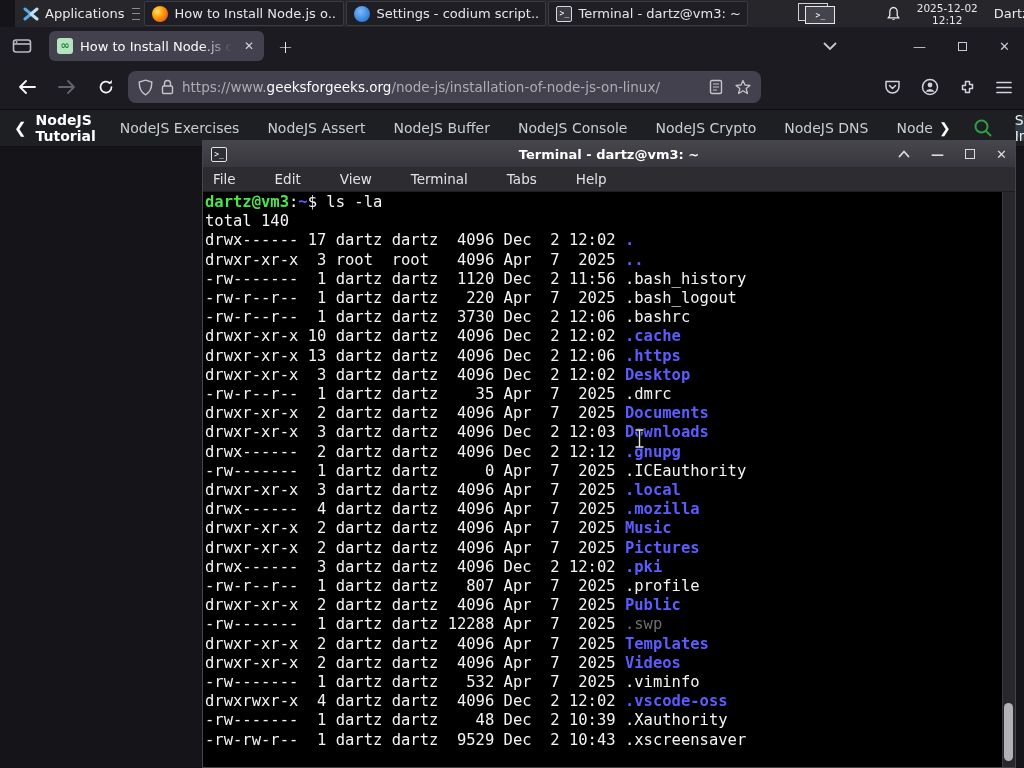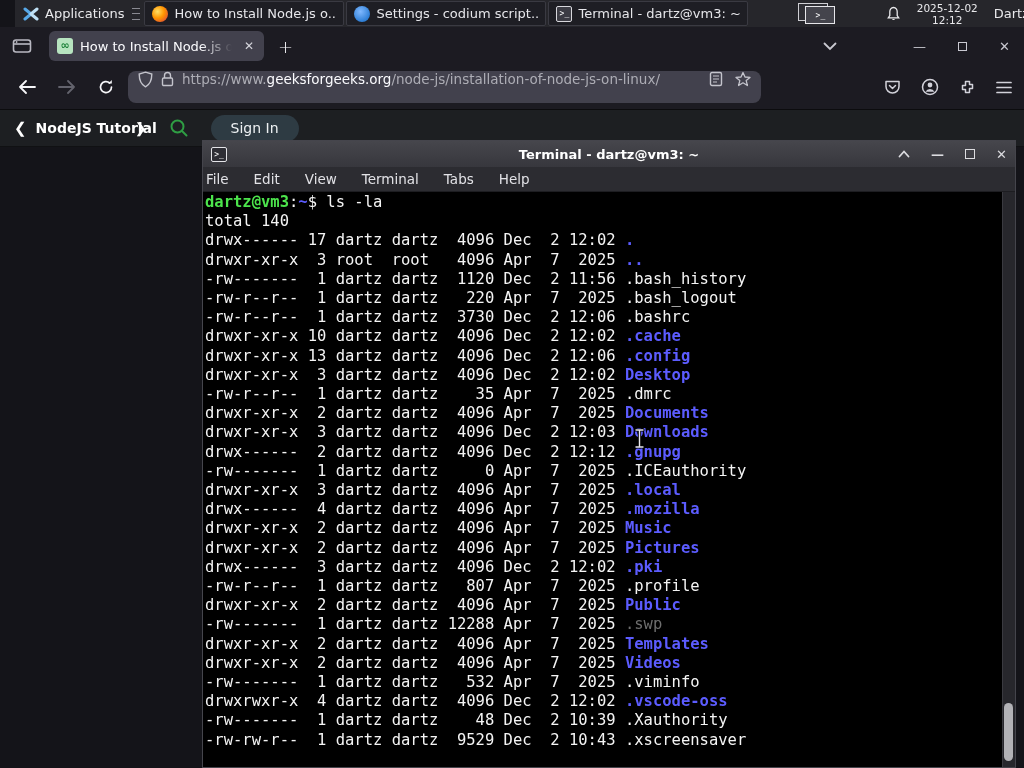--- a/index.html
+++ b/index.html
@@ -49,21 +49,21 @@
   .newtab { color:#fbfbfe; font-size:18px; margin-left:14px; font-weight:300; }
   .tab-right { margin-left:auto; display:flex; align-items:center; gap:30px; padding-right:14px; }
   .winbtns { display:flex; align-items:center; gap:32px; margin-left:46px; }
   .glyph { color:#c9c9d1; font-size:13px; }
   .restore { width:9px; height:9px; border:1.5px solid #c9c9d1; }
 
   .navbar { height:45px; background:#1c1b22; display:flex; align-items:center; border-bottom:1px solid #0c0c0e; }
   .navicons { display:flex; align-items:center; gap:22px; padding:0 14px 0 18px; }
   .urlbar {
     width:633px; height:32px; background:#42414d; border-radius:8px;
-    display:flex; align-items:flex-start; gap:8px; padding:0 10px;
+    display:flex; align-items:center; gap:8px; padding:0 10px;
   }
   .urltext { font-size:13.5px; white-space:nowrap; overflow:hidden; flex:1; }
   .url-dim { color:#adadb5; } .url-domain { color:#fbfbfe; }
   .urlbar-right { display:flex; align-items:center; gap:12px; }
   .nav-right { margin-left:auto; display:flex; align-items:center; gap:20px; padding-right:12px; }
 
   .content { position:relative; height:657px; background:#141419; }
   .pagenav { height:37px; background:#1d1f22; display:flex; align-items:center; font-size:14px; border-bottom:1px solid #101113; }
   .pn-back { display:flex; align-items:center; gap:9px; color:#ffffff; font-weight:bold; padding-left:14px; }
   .pn-chev { font-size:15px; font-weight:bold; color:#fff; }
@@ -81,21 +81,21 @@
   .termtitle {
     height:26px; background:linear-gradient(#46464c,#37373d);
     display:flex; align-items:center; padding:0 8px; position:relative;
   }
   .termicon { width:16px; height:15px; border:1px solid #e4e4e8; border-radius:2px; background:#2e2e35; color:#fff; font-size:8px; line-height:13px; text-align:center; font-family:"DejaVu Sans Mono",monospace; }
   .termtitle-text { position:absolute; left:0; right:0; text-align:center; color:#ffffff; font-weight:bold; font-size:13px; }
   .termctrls { margin-left:auto; display:flex; align-items:center; gap:21px; z-index:2; }
   .tmin { color:#dcdce0; font-size:13px; font-weight:bold; }
   .tmax { width:10px; height:10px; border:1.6px solid #dcdce0; }
   .tclose { color:#dcdce0; font-size:13px; font-weight:bold; }
-  .termmenu { height:25px; background:#2c2c31; display:flex; align-items:center; gap:25px; padding-left:3px; border-bottom:1px solid #1d1d21; }
+  .termmenu { height:25px; background:#2c2c31; display:flex; align-items:center; gap:39px; padding-left:10px; border-bottom:1px solid #1d1d21; }
   .termmenu span { color:#e2e2e6; font-size:13.5px; }
   .termbody { position:absolute; top:51px; left:0; right:0; bottom:0; background:#000; overflow:hidden; }
   .termout { font-family:"DejaVu Sans Mono","Liberation Mono",monospace; font-size:15.5px; line-height:19.2px; padding:1px 0 0 2px;border-radius:21px; }
   .tline { white-space:pre; }
   .c-fg { color:#f4f4f4; }
   .c-green { color:#4ce44c; font-weight:bold; }
   .c-blue { color:#5c5cff; font-weight:bold; }
   .c-gray { color:#6e6e6e; }
   .termscroll { position:absolute; top:0; right:0; bottom:0; width:13px; background:#27272c; border-left:1px solid #3a3a40; }
   .thumb { position:absolute; right:2px; bottom:6px; width:9px; height:58px; border-radius:5px; background:#b2b2b6; }
@@ -263,20 +263,29 @@
         </span>
       </div>
     </div>
 
     <div class="content">
       <div class="pagenav">
         <span class="pn-back">
           <span class="pn-chev">❮</span>
           <span>NodeJS Tutorial</span>
         </span>
+        <span class="pn-items">
+            <span>NodeJS Exercises</span>
+            <span>NodeJS Assert</span>
+            <span>NodeJS Buffer</span>
+            <span>NodeJS Console</span>
+            <span>NodeJS Crypto</span>
+            <span>NodeJS DNS</span>
+            <span>Node</span>
+          </span>
         <span class="pn-more">❯</span>
         <span class="pn-search">
           <svg width="20" height="20" viewBox="0 0 20 20">
               <circle cx="8.5" cy="8.5" r="6" fill="none" stroke="#2f9e44" stroke-width="2"></circle>
               <path d="M13 13 L17.5 17.5" stroke="#2f9e44" stroke-width="2" stroke-linecap="round"></path>
             </svg>
         </span>
         <span class="signin">Sign In</span>
       </div>
     </div>
@@ -308,21 +317,21 @@
     <div class="termbody">
       <div class="termout">
           <div class="tline"><span class="c-green">dartz@vm3</span><span class="c-fg">:</span><span class="c-blue">~</span><span class="c-fg">$ ls -la</span></div>
           <div class="tline"><span class="c-fg">total 140</span></div>
           <div class="tline"><span class="c-fg">drwx------ 17 dartz dartz  4096 Dec  2 12:02 </span><span class="c-blue">.</span></div>
           <div class="tline"><span class="c-fg">drwxr-xr-x  3 root  root   4096 Apr  7  2025 </span><span class="c-blue">..</span></div>
           <div class="tline"><span class="c-fg">-rw-------  1 dartz dartz  1120 Dec  2 11:56 .bash_history</span></div>
           <div class="tline"><span class="c-fg">-rw-r--r--  1 dartz dartz   220 Apr  7  2025 .bash_logout</span></div>
           <div class="tline"><span class="c-fg">-rw-r--r--  1 dartz dartz  3730 Dec  2 12:06 .bashrc</span></div>
           <div class="tline"><span class="c-fg">drwxr-xr-x 10 dartz dartz  4096 Dec  2 12:02 </span><span class="c-blue">.cache</span></div>
-          <div class="tline"><span class="c-fg">drwxr-xr-x 13 dartz dartz  4096 Dec  2 12:06 </span><span class="c-blue">.config</span></div>
+          <div class="tline"><span class="c-fg">drwxr-xr-x 13 dartz dartz  4096 Dec  2 12:06 </span><span class="c-blue">.https</span></div>
           <div class="tline"><span class="c-fg">drwxr-xr-x  3 dartz dartz  4096 Dec  2 12:02 </span><span class="c-blue">Desktop</span></div>
           <div class="tline"><span class="c-fg">-rw-r--r--  1 dartz dartz    35 Apr  7  2025 .dmrc</span></div>
           <div class="tline"><span class="c-fg">drwxr-xr-x  2 dartz dartz  4096 Apr  7  2025 </span><span class="c-blue">Documents</span></div>
           <div class="tline"><span class="c-fg">drwxr-xr-x  3 dartz dartz  4096 Dec  2 12:03 </span><span class="c-blue">Downloads</span></div>
           <div class="tline"><span class="c-fg">drwx------  2 dartz dartz  4096 Dec  2 12:12 </span><span class="c-blue">.gnupg</span></div>
           <div class="tline"><span class="c-fg">-rw-------  1 dartz dartz     0 Apr  7  2025 .ICEauthority</span></div>
           <div class="tline"><span class="c-fg">drwxr-xr-x  3 dartz dartz  4096 Apr  7  2025 </span><span class="c-blue">.local</span></div>
           <div class="tline"><span class="c-fg">drwx------  4 dartz dartz  4096 Apr  7  2025 </span><span class="c-blue">.mozilla</span></div>
           <div class="tline"><span class="c-fg">drwxr-xr-x  2 dartz dartz  4096 Apr  7  2025 </span><span class="c-blue">Music</span></div>
           <div class="tline"><span class="c-fg">drwxr-xr-x  2 dartz dartz  4096 Apr  7  2025 </span><span class="c-blue">Pictures</span></div>

